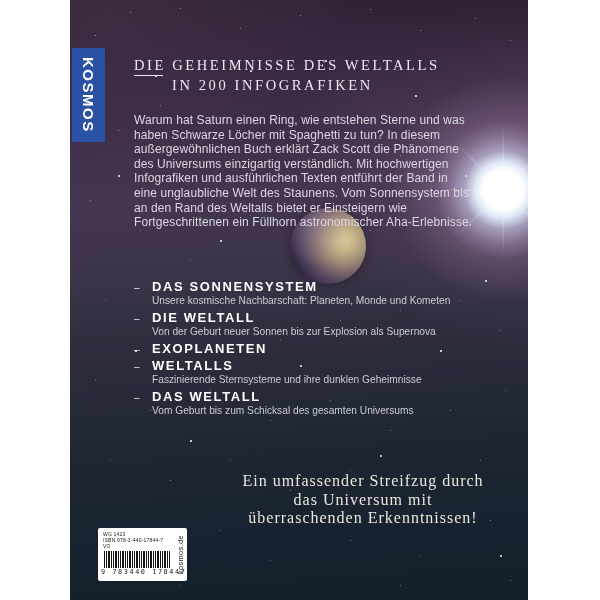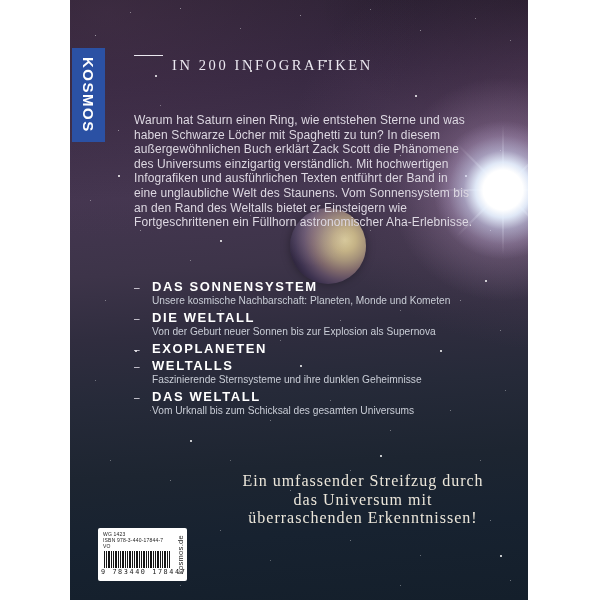--- a/index.html
+++ b/index.html
@@ -115,20 +115,21 @@
       <div class="glow"></div>
     </div>
 
     <div class="planet"></div>
 
     <div class="logo">
       <span>KOSMOS</span>
     </div>
 
     <div class="title">
+      <div>DIE GEHEIMNISSE DES WELTALLS</div>
       <div class="l2">
         <span class="title-dash"></span>
         <span>IN 200 INFOGRAFIKEN</span>
       </div>
     </div>
 
     <div class="intro">Warum hat Saturn einen Ring, wie entstehen Sterne und was haben Schwarze Löcher mit Spaghetti zu tun? In diesem außergewöhnlichen Buch erklärt Zack Scott die Phänomene des Universums einzigartig verständlich. Mit hochwertigen Infografiken und ausführlichen Texten entführt der Band in eine unglaubliche Welt des Staunens. Vom Sonnensystem bis an den Rand des Weltalls bietet er Einsteigern wie Fortgeschrittenen ein Füllhorn astronomischer Aha-Erlebnisse.</div>
 
     <div class="topics">
       <div class="topic">
@@ -156,21 +157,21 @@
           <span class="topic-dash">–</span>
           <span class="topic-label">WELTALLS</span>
         </div>
         <div class="topic-desc">Faszinierende Sternsysteme und ihre dunklen Geheimnisse</div>
       </div>
       <div class="topic">
         <div class="topic-head">
           <span class="topic-dash">–</span>
           <span class="topic-label">DAS WELTALL</span>
         </div>
-        <div class="topic-desc">Vom Urknall bis zum Schicksal des gesamten Universums</div>
+        <div class="topic-desc">Vom Geburt bis zum Schicksal des gesamten Universums</div>
       </div>
     </div>
 
     <div class="quote">
       <div>Ein umfassender Streifzug durch</div>
       <div>das Universum mit</div>
       <div>überraschenden Erkenntnissen!</div>
     </div>
 
     <div class="barcode">

